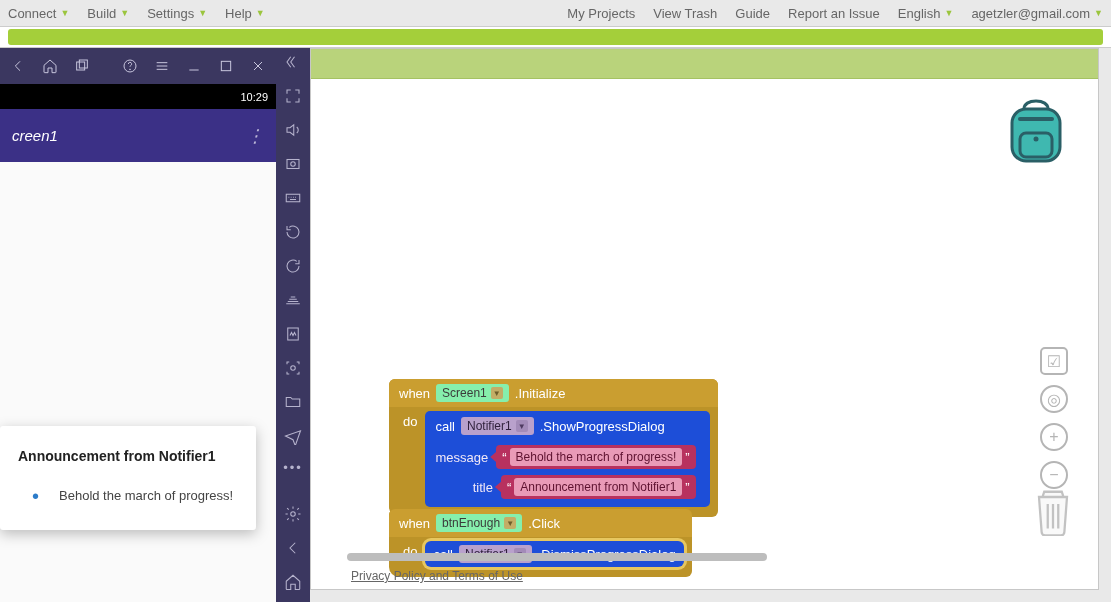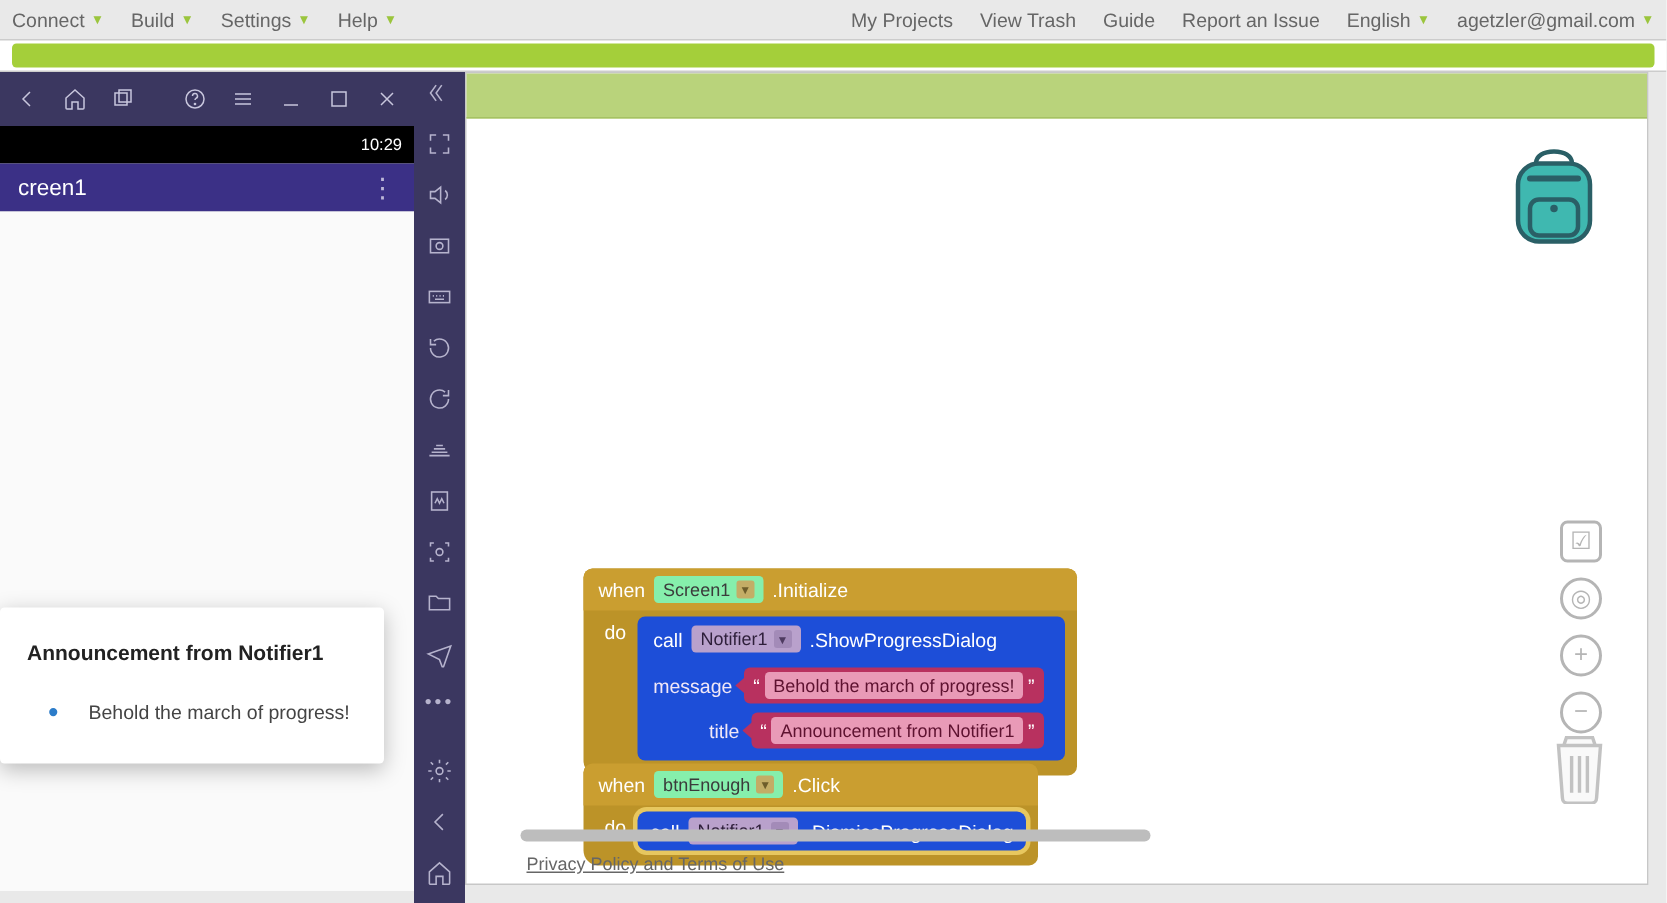--- a/index.html
+++ b/index.html
@@ -20,21 +20,21 @@
   .main { display: flex; height: 554px; }
   
   
   .preview { width: 276px; background: #e9e9e9; position: relative; }
   .preview-toolbar { height: 36px; background: #3b3760; display: flex; align-items: center; justify-content: space-between; padding: 0 10px; }
   .preview-toolbar-left, .preview-toolbar-right { display: flex; gap: 16px; align-items: center; }
   .tb-icon { color: #c8c6dd; font-size: 18px; cursor: pointer; display: inline-flex; }
   .tb-icon svg { width: 16px; height: 16px; stroke: currentColor; fill: none; stroke-width: 1.5; }
   
   .phone-statusbar { height: 25px; background: #000; color: #fff; display: flex; justify-content: flex-end; align-items: center; padding: 0 8px; font-size: 11px; }
-  .phone-appbar { height: 32px; background: #3b3086; color: #fff; display: flex; align-items: center; justify-content: space-between; padding: 0 12px; font-size: 15px; }
+  .phone-appbar { height: 53px; background: #3b3086; color: #fff; display: flex; align-items: center; justify-content: space-between; padding: 0 12px; font-size: 15px; font-style: italic; }
   .phone-appbar .dots { font-size: 18px; color: #bcb7d8; }
   .phone-body { background: #fafafa; height: 453px; position: relative; padding-top: 20px; text-align: center; }
   .phone-button { display: inline-block; background: #d6d6d6; color: #4a4a4a; padding: 6px 10px; border-radius: 3px; font-size: 12px; }
   
   .dialog { position: absolute; top: 264px; left: 0; width: 256px; height: 104px; background: #fff; border-radius: 3px; box-shadow: 0 4px 14px rgba(0,0,0,0.25); padding: 22px 18px; text-align: left; }
   .dialog-title { font-weight: bold; font-size: 14px; color: #222; margin-bottom: 24px; }
   .dialog-body { display: flex; align-items: center; gap: 20px; font-size: 13px; color: #444; padding-left: 14px; }
   .spinner-dot { color: #2c7cc9; font-size: 20px; line-height: 0; }
   
   

